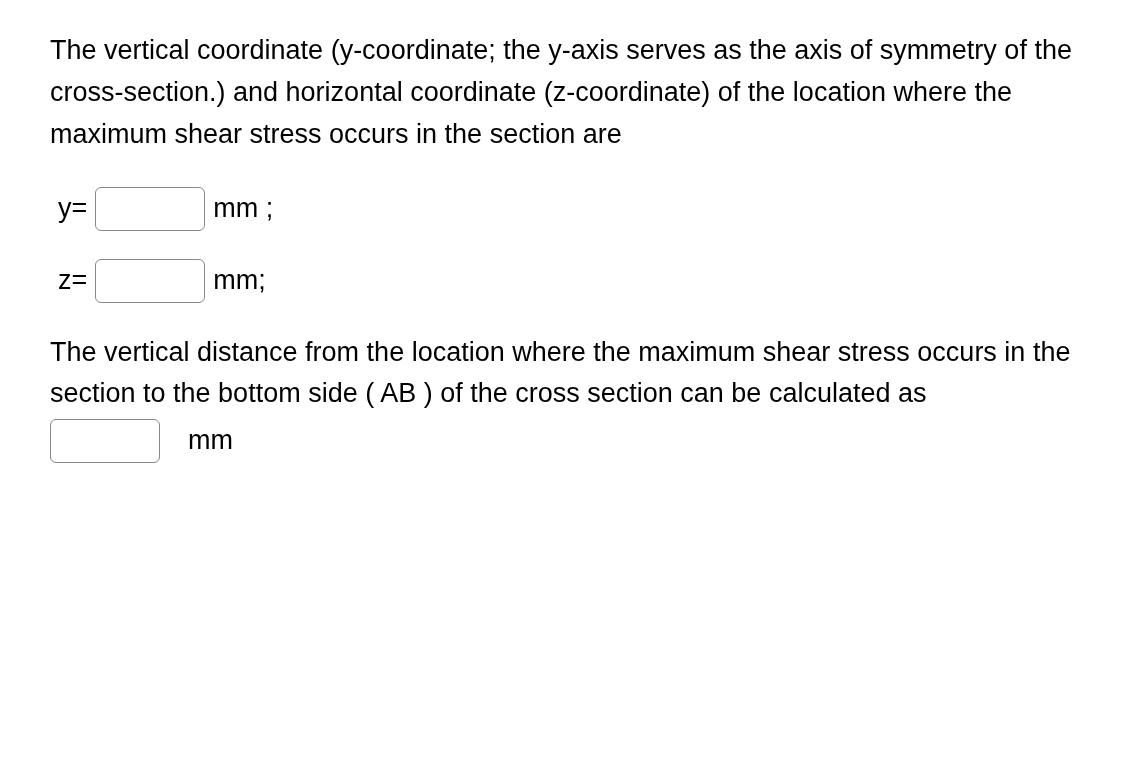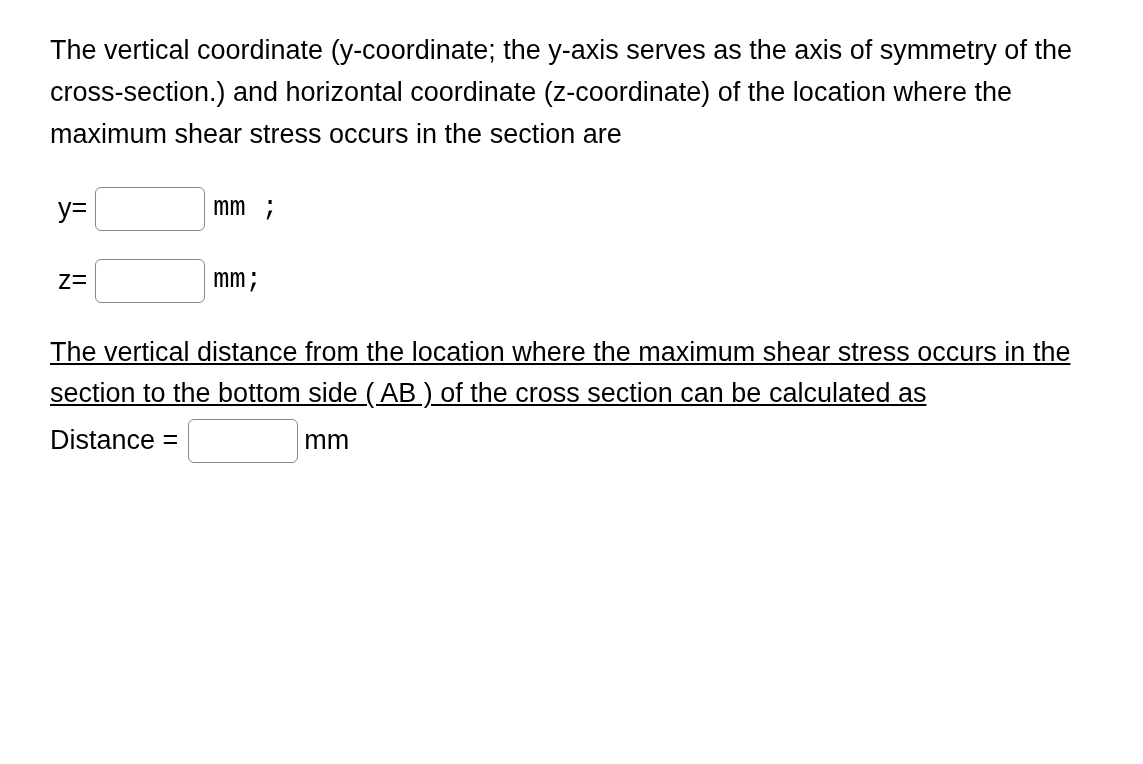--- a/index.html
+++ b/index.html
@@ -23,45 +23,43 @@
       display: flex;
       align-items: center;
       margin-bottom: 28px;
       margin-top: 10px;
     }
     .input-row .label-before {
       margin-right: 8px;
     }
     .input-row .label-after {
       margin-left: 8px;
-      font-family: Liberation Mono, monospace;
     }
     input.answer-input {
       width: 110px;
       height: 44px;
       border: 1px solid #888;
       border-radius: 6px;
       font-size: 22px;
       padding: 4px 8px;
       background: #fff;
     }
     .second-block {
       margin-top: 29px;
-      text-decoration: underline;
     }
     .inline-input-row {
       display: flex;
       align-items: center;
       margin-top: 4px;
     }
     .inline-input-row .label-before {
       margin-right: 10px;
     }
     .inline-input-row .label-after {
-      margin-left: 6px;
+      margin-left: 28px;
     }
     .indent {
       margin-left: 8px;
     }
   </style>
 </head>
 <body>
 
 <div class="question-block">
   <span>The vertical coordinate (y-coordinate; the y-axis serves as the axis of symmetry of the cross-section.) and horizontal coordinate (z-coordinate) of the location where the maximum shear stress occurs in the section are</span>
@@ -77,16 +75,15 @@
   <span class="label-before">z=</span>
   <input type="text" class="answer-input" style="">
   <span class="label-after">mm;</span>
 </div>
 
 <div class="second-block">
   <span>The vertical distance from the location where the maximum shear stress occurs in the section to the bottom side ( AB ) of the cross section can be calculated as</span>
 </div>
 
 <div class="inline-input-row">
-  <span class="label-before">Distance =</span>
   <input type="text" class="answer-input" style="">
   <span class="label-after">mm</span>
 </div>
 
 </body></html>

